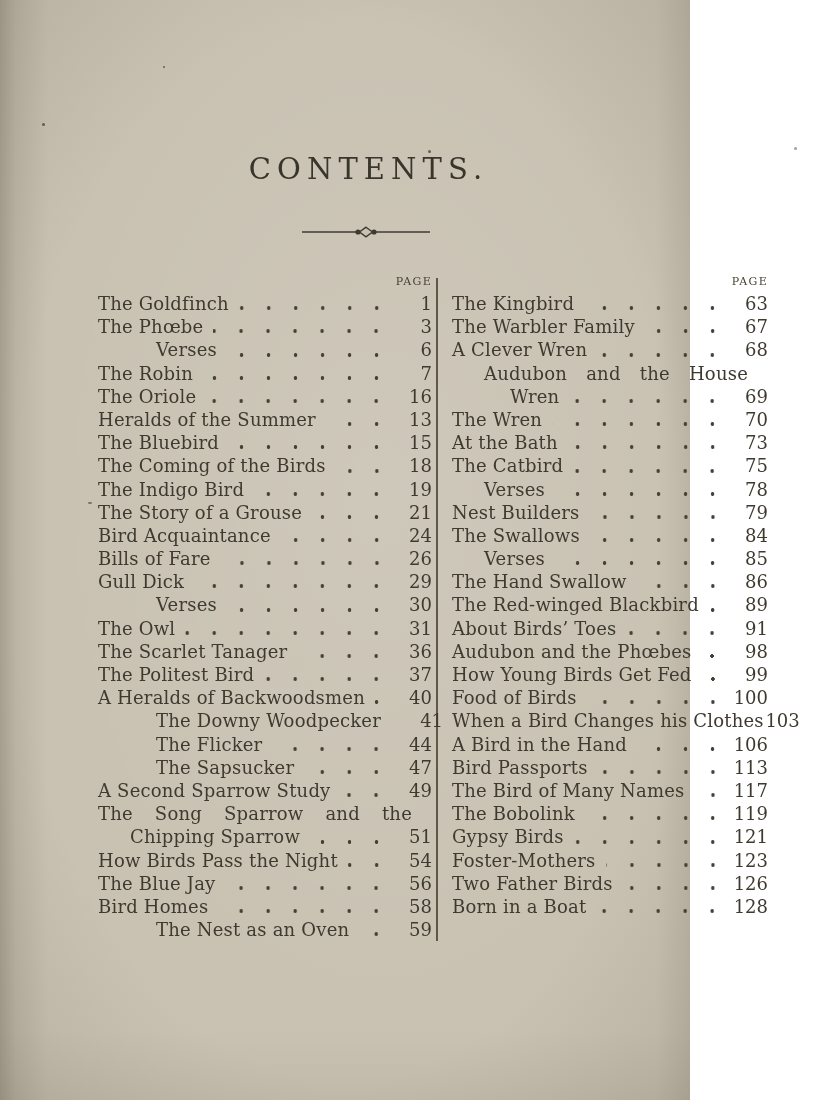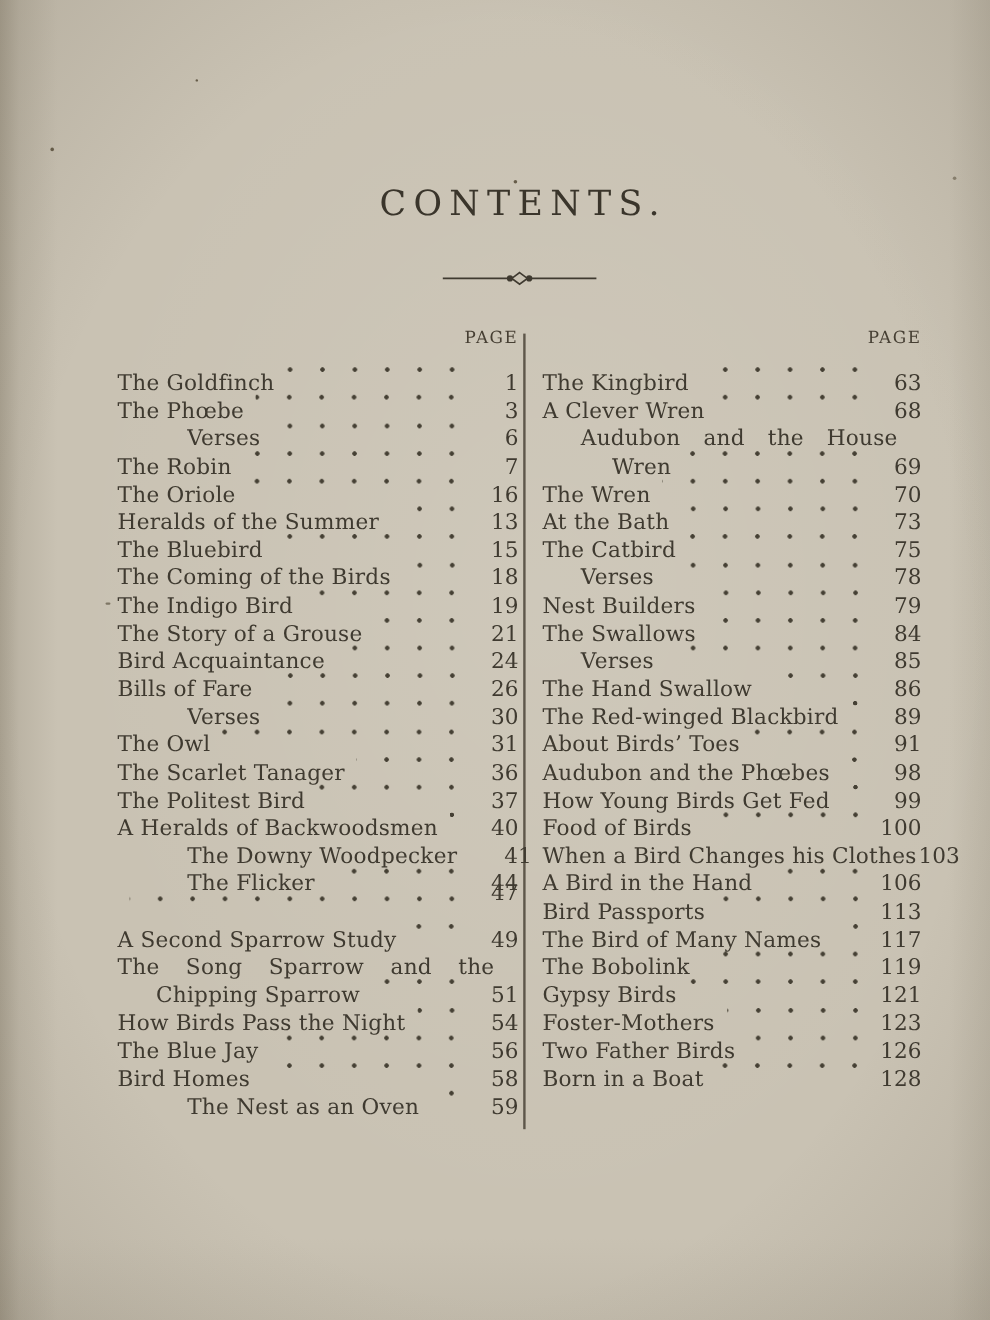--- a/index.html
+++ b/index.html
@@ -1,21 +1,21 @@
 <!DOCTYPE html>
 <html><head>
 <meta charset="utf-8">
 <style>
   html,body{margin:0;padding:0;}
   body{
     width:825px;height:1100px;overflow:hidden;
     font-family:"DejaVu Serif","Liberation Serif",serif;
   }
   .page{
-    position:relative;width:825px;height:1100px;
+    position:relative;width:690px;height:1100px;
     background:
       radial-gradient(ellipse at 55% 45%, rgba(255,255,248,0.10) 0%, rgba(0,0,0,0) 62%),
       radial-gradient(ellipse at 50% 50%, rgba(0,0,0,0) 68%, rgba(74,64,47,0.13) 100%),
       linear-gradient(90deg, rgba(92,82,62,0.30) 0px, rgba(92,82,62,0.12) 16px, rgba(0,0,0,0) 48px),
       linear-gradient(270deg, rgba(96,88,70,0.12) 0px, rgba(0,0,0,0) 34px),
       linear-gradient(0deg, rgba(96,88,70,0.08) 0px, rgba(0,0,0,0) 70px),
       #c9c2b3;
     color:#3f3a30;
   }
   .title-wrap{
@@ -33,27 +33,27 @@
   .col-divider{
     position:absolute;left:436px;top:278px;width:2px;height:663px;
     background:#4a4337;opacity:0.85;
   }
   .col{
     position:absolute;top:274px;font-size:18px;line-height:23.2px;
   }
   .col-left{left:98px;width:334px;}
   .col-right{left:452px;width:316px;}
   .page-head{
-    text-align:right;font-size:14px;letter-spacing:1.3px;
+    text-align:right;font-size:11px;letter-spacing:1.3px;
     line-height:16px;height:16px;margin-bottom:2px;color:#463f33;
   }
   .row{
     display:flex;align-items:baseline;height:23.2px;white-space:nowrap;
   }
-  .row .t{letter-spacing:0.2px;margin-top:16px;}
+  .row .t{letter-spacing:0.2px;}
   .ind1 .t{padding-left:32px;}
   .ind2 .t{padding-left:58px;}
   .just{
     flex:1;text-align:justify;text-align-last:justify;margin-right:20px;
   }
   .lead{
     flex:1;height:4px;align-self:flex-end;margin:0 6px 5px 10px;
     background-image:radial-gradient(circle, #454034 1.6px, rgba(0,0,0,0) 2.1px);
     background-size:27px 4px;background-repeat:repeat-x;
     background-position:right center;
@@ -148,20 +148,25 @@
       <div class="row">
         <span class="t">Bird Acquaintance</span>
         <span class="lead"></span>
         <span class="pg">24</span>
       </div>
       <div class="row">
         <span class="t">Bills of Fare</span>
         <span class="lead"></span>
         <span class="pg">26</span>
       </div>
+      <div class="row">
+        <span class="t">Gull Dick</span>
+        <span class="lead"></span>
+        <span class="pg">29</span>
+      </div>
       <div class="row ind2">
         <span class="t">Verses</span>
         <span class="lead"></span>
         <span class="pg">30</span>
       </div>
       <div class="row">
         <span class="t">The Owl</span>
         <span class="lead"></span>
         <span class="pg">31</span>
       </div>
@@ -184,20 +189,21 @@
         <span class="t">The Downy Woodpecker</span>
         <span class="lead"></span>
         <span class="pg">41</span>
       </div>
       <div class="row ind2">
         <span class="t">The Flicker</span>
         <span class="lead"></span>
         <span class="pg">44</span>
       </div>
       <div class="row ind2">
+        <span class="t">The Sapsucker</span>
         <span class="lead"></span>
         <span class="pg">47</span>
       </div>
       <div class="row">
         <span class="t">A Second Sparrow Study</span>
         <span class="lead"></span>
         <span class="pg">49</span>
       </div>
       <div class="row">
         <span class="t just">The Song Sparrow and the</span>
@@ -230,20 +236,25 @@
     </div>
 
   <div class="col col-right" id="col-right">
     <div class="page-head">PAGE</div>
   <div class="row">
         <span class="t">The Kingbird</span>
         <span class="lead"></span>
         <span class="pg">63</span>
       </div>
       <div class="row">
+        <span class="t">The Warbler Family</span>
+        <span class="lead"></span>
+        <span class="pg">67</span>
+      </div>
+      <div class="row">
         <span class="t">A Clever Wren</span>
         <span class="lead"></span>
         <span class="pg">68</span>
       </div>
       <div class="row ind1">
         <span class="t just">Audubon and the House</span>
       </div>
       <div class="row ind2">
         <span class="t">Wren</span>
         <span class="lead"></span>

